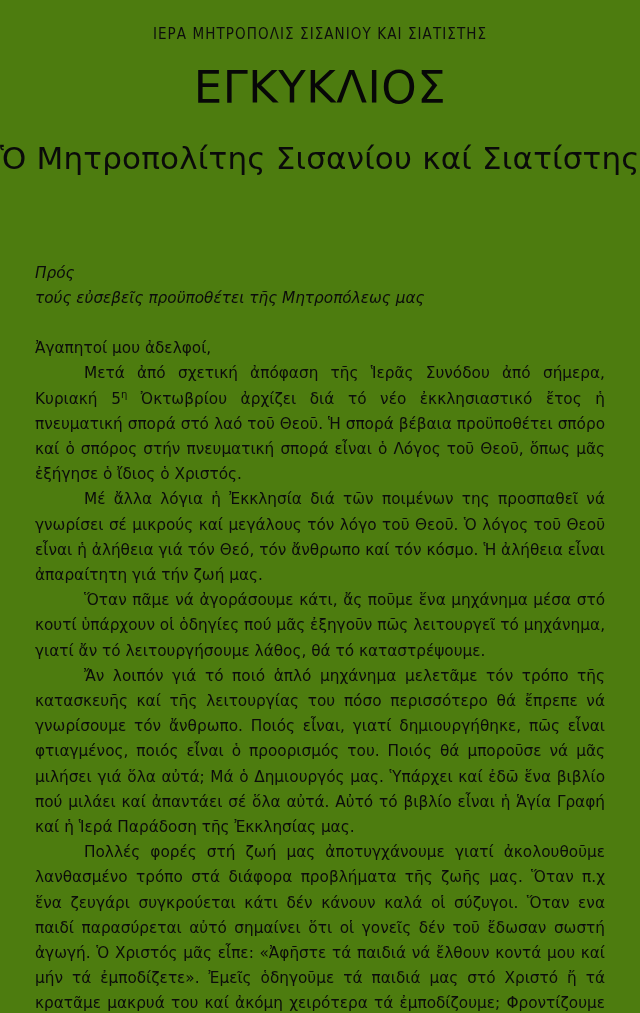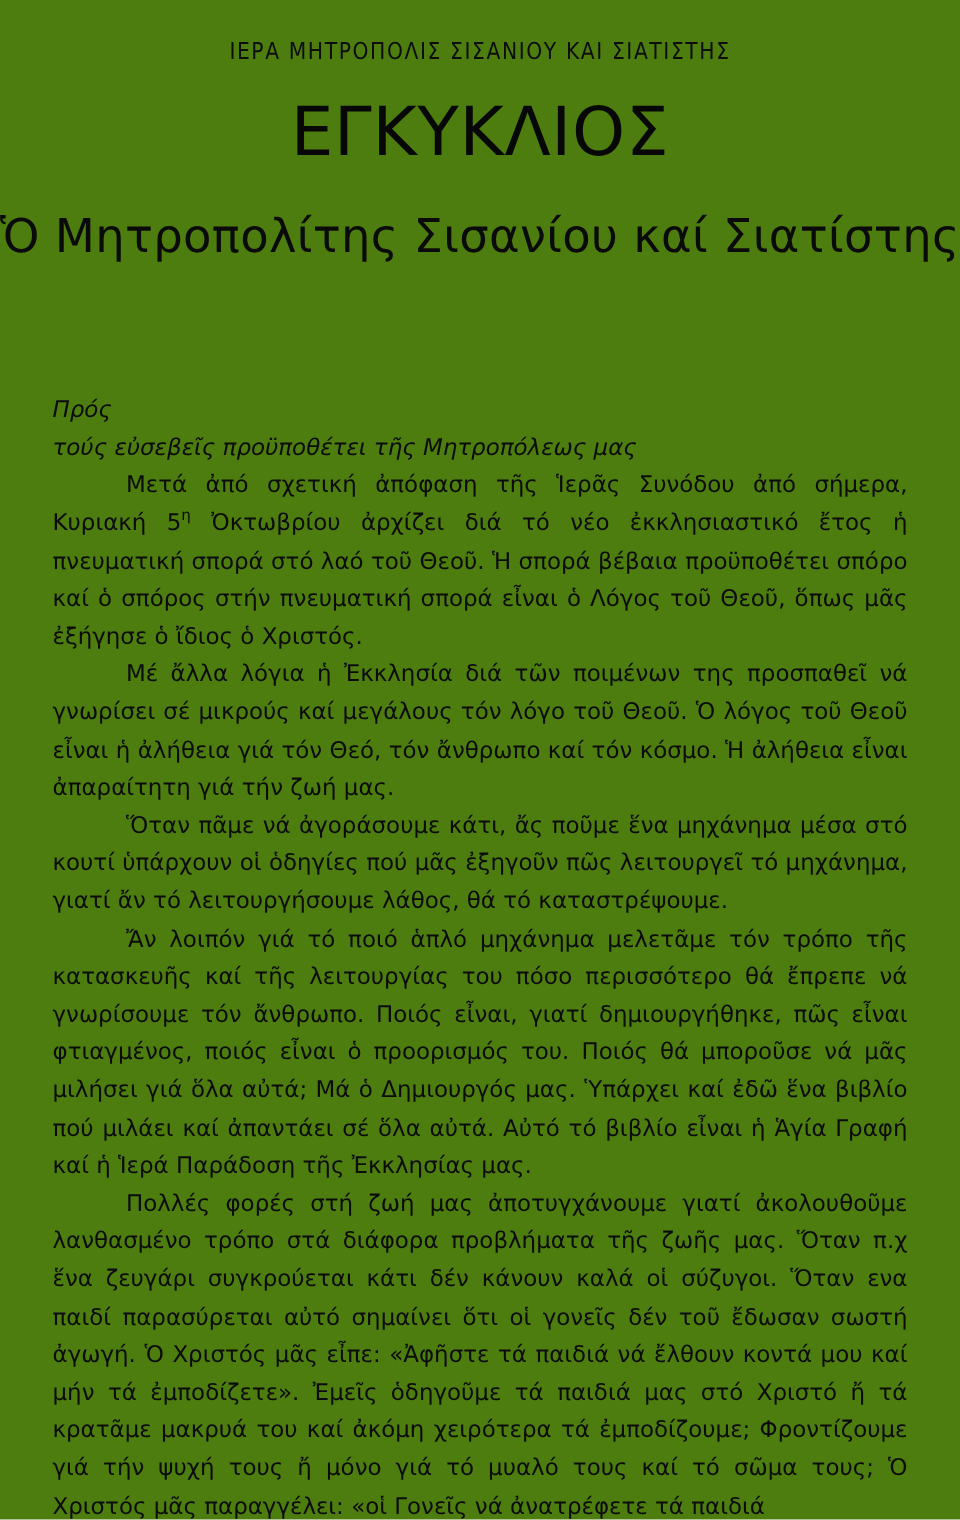--- a/index.html
+++ b/index.html
@@ -118,20 +118,21 @@
     <h2 class="metropolitan-line">Ὁ Μητροπολίτης Σισανίου καί Σιατίστης Παῦλος</h2>
   </header>
 
   <section class="body-block">
 
     <div class="addressee">
       <span class="line">Πρός</span>
       <span class="line">τούς εὐσεβεῖς προϋποθέτει τῆς Μητροπόλεως μας</span>
     </div>
 
+    <div class="salutation">Ἀγαπητοί μου ἀδελφοί,</div>
 
     <p class="para"><span>Μετά ἀπό σχετική ἀπόφαση τῆς Ἱερᾶς Συνόδου ἀπό σήμερα, Κυριακή 5</span><sup class="ordinal">η</sup><span> Ὀκτωβρίου ἀρχίζει διά τό νέο ἐκκλησιαστικό ἔτος ἡ πνευματική σπορά στό λαό τοῦ Θεοῦ. Ἡ σπορά βέβαια προϋποθέτει σπόρο καί ὁ σπόρος στήν πνευματική σπορά εἶναι ὁ Λόγος τοῦ Θεοῦ, ὅπως μᾶς ἐξήγησε ὁ ἴδιος ὁ Χριστός.</span></p>
 
     <p class="para">Μέ ἄλλα λόγια ἡ Ἐκκλησία διά τῶν ποιμένων της προσπαθεῖ νά γνωρίσει σέ μικρούς καί μεγάλους τόν λόγο τοῦ Θεοῦ. Ὁ λόγος τοῦ Θεοῦ εἶναι ἡ ἀλήθεια γιά τόν Θεό, τόν ἄνθρωπο καί τόν κόσμο. Ἡ ἀλήθεια εἶναι ἀπαραίτητη γιά τήν ζωή μας.</p>
 
     <p class="para">Ὅταν πᾶμε νά ἀγοράσουμε κάτι, ἄς ποῦμε ἕνα μηχάνημα μέσα στό κουτί ὑπάρχουν οἱ ὁδηγίες πού μᾶς ἐξηγοῦν πῶς λειτουργεῖ τό μηχάνημα, γιατί ἄν τό λειτουργήσουμε λάθος, θά τό καταστρέψουμε.</p>
 
     <p class="para">Ἄν λοιπόν γιά τό ποιό ἁπλό μηχάνημα μελετᾶμε τόν τρόπο τῆς κατασκευῆς καί τῆς λειτουργίας του πόσο περισσότερο θά ἔπρεπε νά γνωρίσουμε τόν ἄνθρωπο. Ποιός εἶναι, γιατί δημιουργήθηκε, πῶς εἶναι φτιαγμένος, ποιός εἶναι ὁ προορισμός του. Ποιός θά μποροῦσε νά μᾶς μιλήσει γιά ὅλα αὐτά; Μά ὁ Δημιουργός μας. Ὑπάρχει καί ἐδῶ ἕνα βιβλίο πού μιλάει καί ἀπαντάει σέ ὅλα αὐτά. Αὐτό τό βιβλίο εἶναι ἡ Ἁγία Γραφή καί ἡ Ἱερά Παράδοση τῆς Ἐκκλησίας μας.</p>
 
     <p class="para">Πολλές φορές στή ζωή μας ἀποτυγχάνουμε γιατί ἀκολουθοῦμε λανθασμένο τρόπο στά διάφορα προβλήματα τῆς ζωῆς μας. Ὅταν π.χ ἕνα ζευγάρι συγκρούεται κάτι δέν κάνουν καλά οἱ σύζυγοι. Ὅταν ενα παιδί παρασύρεται αὐτό σημαίνει ὅτι οἱ γονεῖς δέν τοῦ ἔδωσαν σωστή ἀγωγή. Ὁ Χριστός μᾶς εἶπε: «Ἀφῆστε τά παιδιά νά ἔλθουν κοντά μου καί μήν τά ἐμποδίζετε». Ἐμεῖς ὁδηγοῦμε τά παιδιά μας στό Χριστό ἤ τά κρατᾶμε μακρυά του καί ἀκόμη χειρότερα τά ἐμποδίζουμε; Φροντίζουμε γιά τήν ψυχή τους ἤ μόνο γιά τό μυαλό τους καί τό σῶμα τους; Ὁ Χριστός μᾶς παραγγέλει: «οἱ Γονεῖς νά ἀνατρέφετε τά παιδιά</p>

